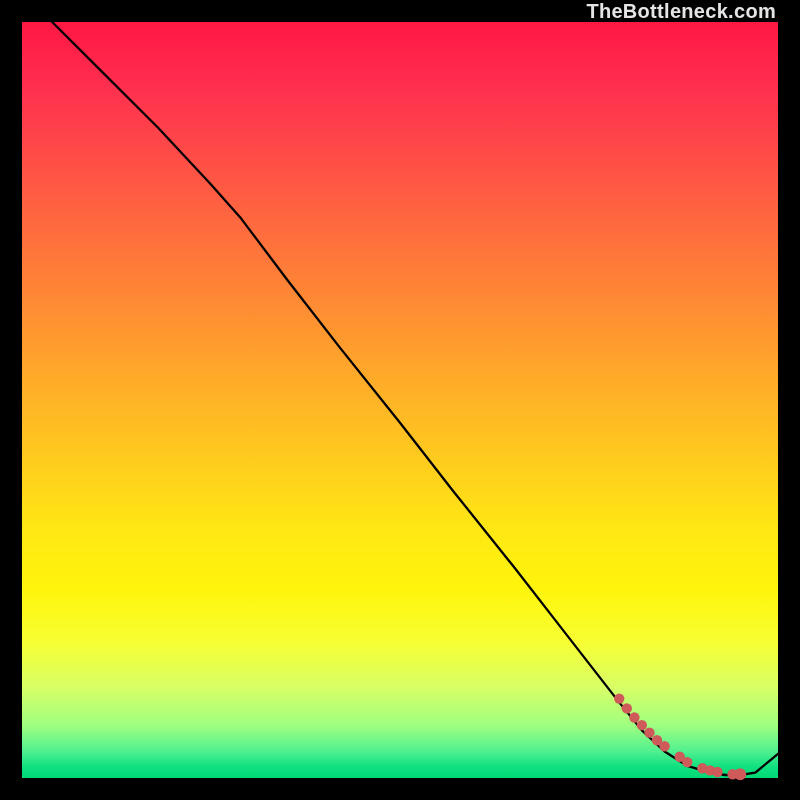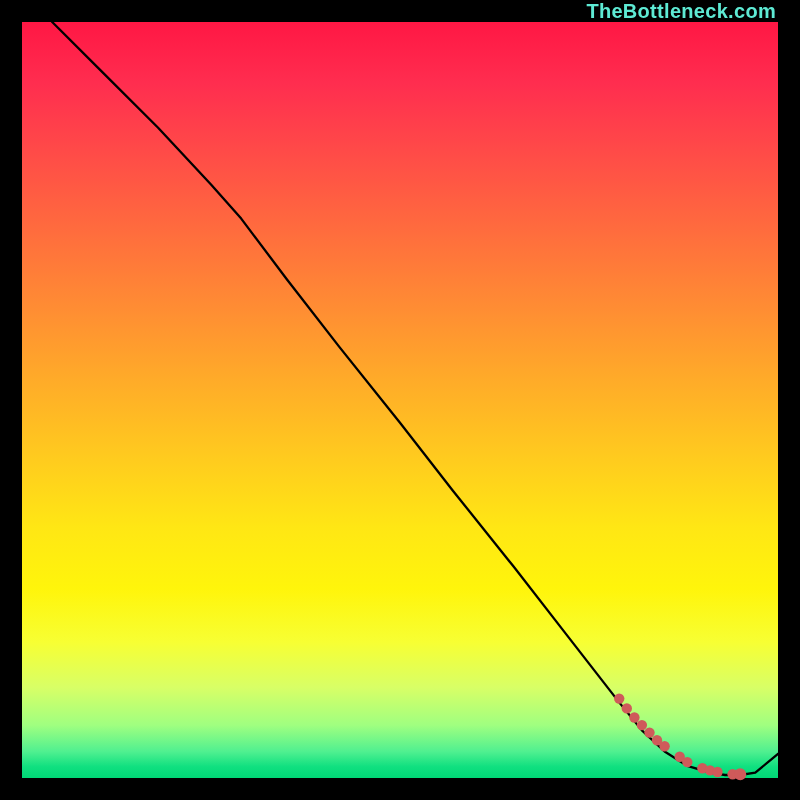--- a/index.html
+++ b/index.html
@@ -42,21 +42,21 @@
       #00d876 100%
     );
   }
   .watermark {
     position: absolute;
     top: 0px;
     right: 24px;
     font-family: Arial, sans-serif;
     font-size: 20px;
     font-weight: bold;
-    color: #5eead4;
+    color: #e5e5e5;
     letter-spacing: 0.3px;
   }
   svg.overlay {
     position: absolute;
     top: 22px;
     left: 22px;
     width: 756px;
     height: 756px;
     overflow: visible;
   }

